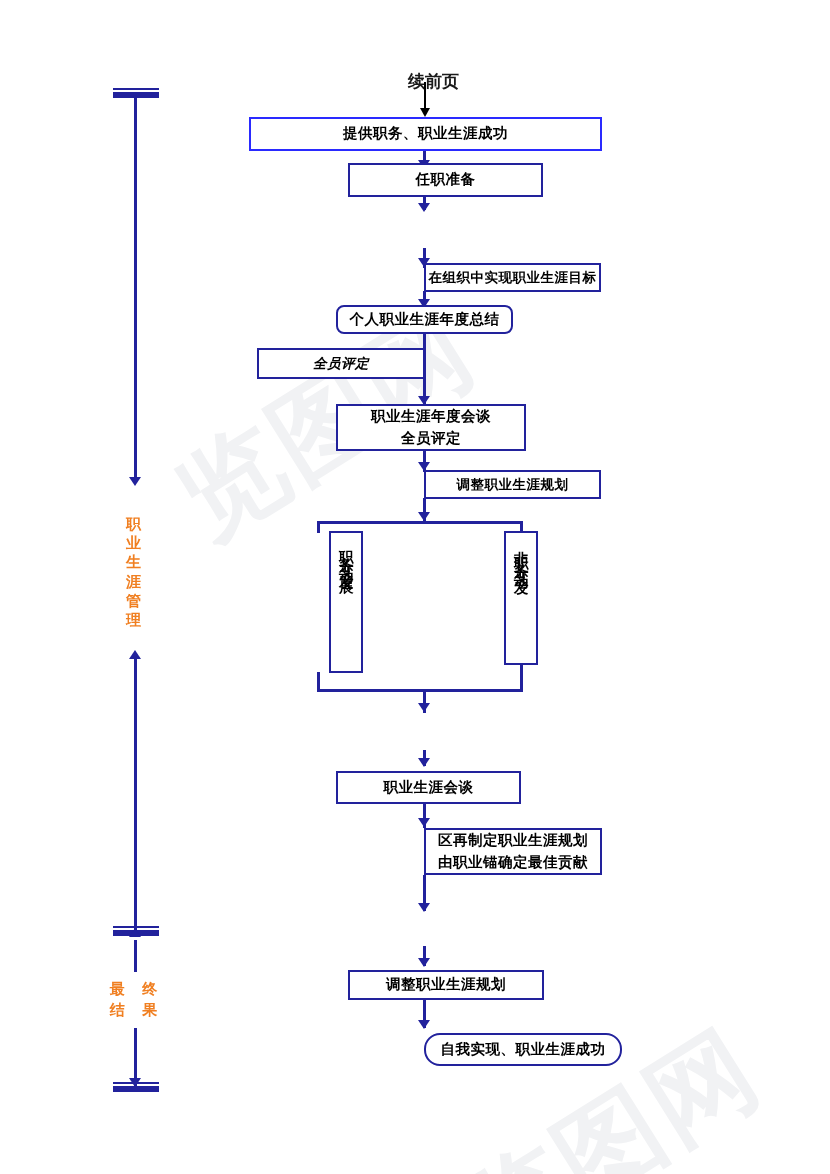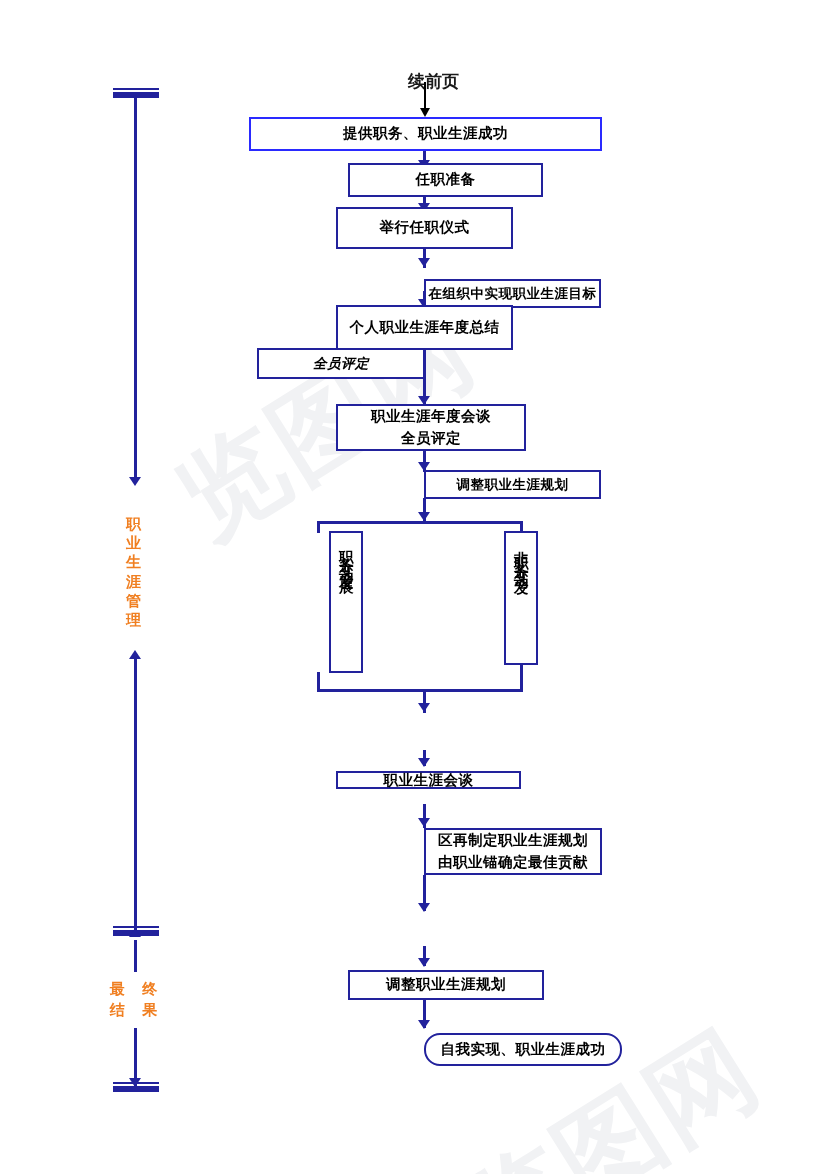--- a/index.html
+++ b/index.html
@@ -230,45 +230,44 @@
   <div class="vline" style="left:423px; top:946px; height:20px;"></div>
   <div class="arrowhead" style="left:418px; top:958px;"></div>
 
   <div class="vline" style="left:423px; top:1000px; height:28px;"></div>
   <div class="arrowhead" style="left:418px; top:1020px;"></div>
 
   <div class="box accent" style="left:249px; top:117px; width:353px; height:34px;">提供职务、职业生涯成功</div>
 
   <div class="box" style="left:336px; top:163px; width:195px; height:34px;margin-left:12px;">任职准备</div>
 
-  <div class="box" style="left:336px; top:207px; width:177px; height:42px;">举行任职仪式</div>
-
-  <div class="box thin" style="left:424px; top:263px; width:177px; height:29px;margin-top:16px;">在组织中实现职业生涯目标</div>
-
-  <div class="box" style="left:336px; top:305px; width:177px; height:45px;">个人职业生涯年度总结</div>
+
+  <div class="box thin" style="left:424px; top:263px; width:177px; height:29px;">在组织中实现职业生涯目标</div>
+
+  <div class="box" style="left:336px; top:305px; width:177px; height:29px;border-radius:8px;">个人职业生涯年度总结</div>
 
   <div class="box thin" style="left:257px; top:348px; width:168px; height:31px;font-style:italic;">全员评定</div>
 
   <div class="box" style="left:336px; top:404px; width:190px; height:47px; flex-direction:column;">
     <span>职业生涯年度会谈</span>
     <span>全员评定</span>
   </div>
 
   <div class="box thin" style="left:424px; top:470px; width:177px; height:29px;">调整职业生涯规划</div>
 
   <div class="vbox" style="left:329px; top:531px; width:34px; height:142px;">
     <span>职务变动发展</span>
   </div>
 
   <div class="vbox" style="left:504px; top:531px; width:34px; height:134px;">
     <span>非职务变动发</span>
   </div>
 
 
-  <div class="box" style="left:336px; top:771px; width:185px; height:18px;">职业生涯会谈</div>
+  <div class="box" style="left:336px; top:771px; width:185px; height:33px;">职业生涯会谈</div>
 
   <div class="box" style="left:424px; top:828px; width:178px; height:47px; flex-direction:column;">
     <span>区再制定职业生涯规划</span>
     <span>由职业锚确定最佳贡献</span>
   </div>
 
 
   <div class="box" style="left:348px; top:970px; width:196px; height:30px;">调整职业生涯规划</div>
 
   <div class="box" style="left:424px; top:1033px; width:198px; height:33px;border-radius:16px;">自我实现、职业生涯成功</div>

